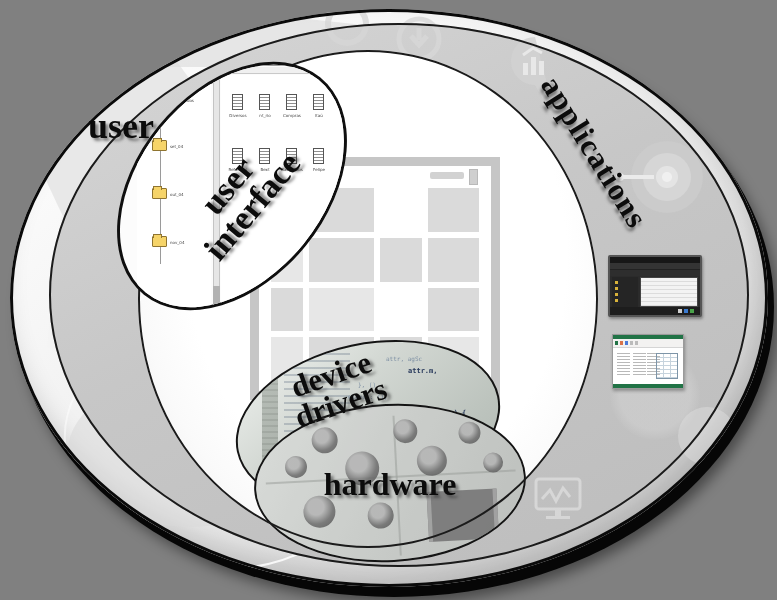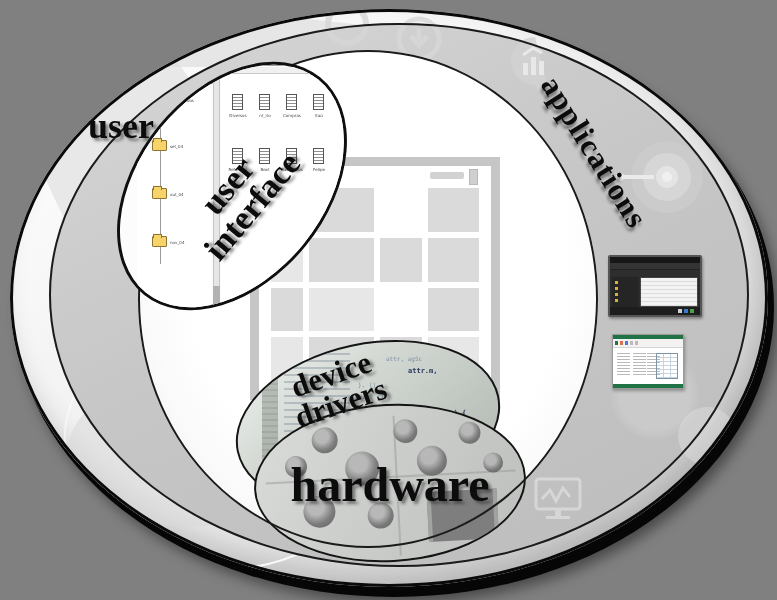--- a/index.html
+++ b/index.html
@@ -128,21 +128,21 @@
   
   .lbl{position:absolute;color:#0c0c0c;font-weight:bold;z-index:50;white-space:nowrap;
        text-shadow:3px 3px 3px rgba(45,45,45,.55);}
   #lbl-user{left:78px;top:96px;font-size:36px;}
   #lbl-ui{left:230px;top:187px;transform:translate(-50%,-50%) rotate(-50deg);
           text-align:center;font-size:34px;line-height:32px;}
   #lbl-apps{left:584px;top:143px;transform:translate(-50%,-50%) rotate(58deg);font-size:31px;letter-spacing:1px;}
   #lbl-os{left:227px;top:189px;width:420px;text-align:center;font-size:48px;line-height:56px;}
   #lbl-dd{left:326px;top:380px;transform:translate(-50%,-50%) rotate(-19deg);
           text-align:center;font-size:31px;line-height:30px;}
-  #lbl-hw{left:380px;top:475px;transform:translate(-50%,-50%);font-size:48px;}
+  #lbl-hw{left:380px;top:475px;transform:translate(-50%,-50%);font-size:32px;}
 </style>
 </head>
 <body>
 
 <div id="canvas">
 
   <div class="ell" id="e1">
 
     <div class="abs g1"></div>
     <div class="abs g2"></div>

